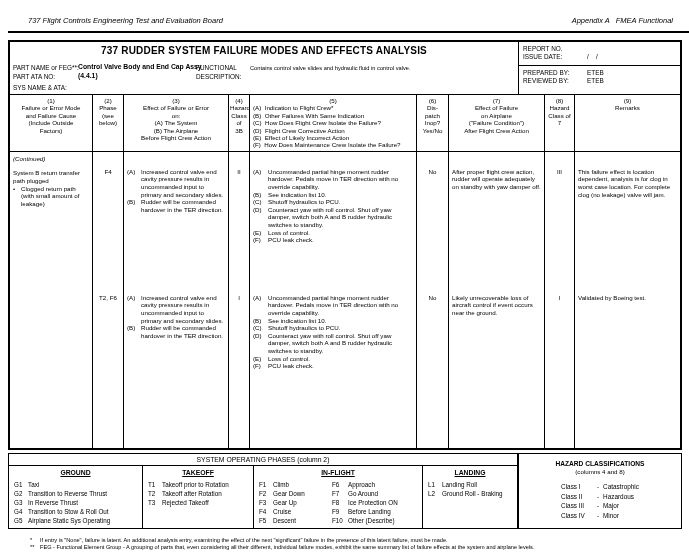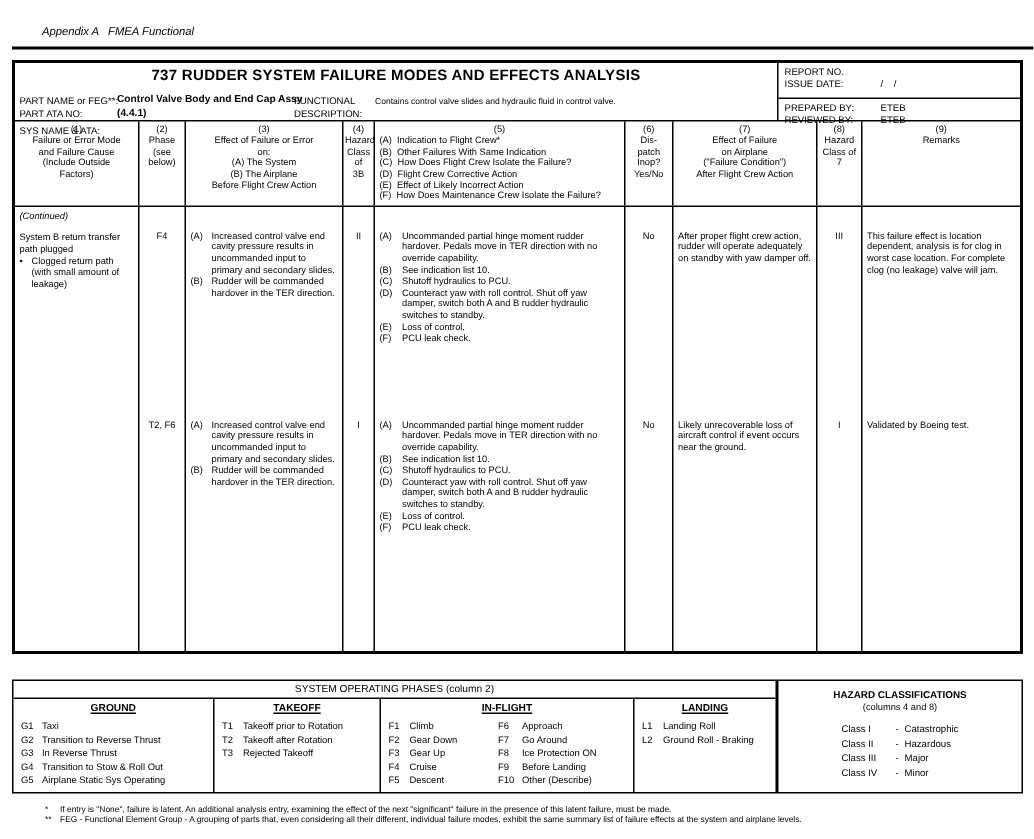--- a/index.html
+++ b/index.html
@@ -5,21 +5,21 @@
   *{margin:0;padding:0;box-sizing:border-box}
   html,body{background:#fff}
   body{width:689px;height:559px;position:relative;overflow:hidden;color:#000;
        font-family:"Liberation Sans",sans-serif;}
   
   .page-header{position:absolute;top:16px;left:28px;right:16px;display:flex;
                justify-content:space-between;font-style:italic;font-size:7.5px;white-space:pre}
   .header-rule{position:absolute;top:31px;left:8px;right:0;height:2px;background:#000}
   
   .main-table{position:absolute;top:40px;left:8px;width:674px;border:2px solid #000;background:#fff}
-  .title-block{display:flex;height:39px;border-bottom:1px solid #000}
+  .title-block{display:flex;height:53px;border-bottom:1px solid #000}
   .title-left{position:relative;flex:1}
   .doc-title{text-align:center;padding-top:3px;font-weight:bold;font-size:10px;letter-spacing:.2px}
   .abs{position:absolute;font-size:6.4px;white-space:nowrap}
   .val{font-weight:bold;font-size:6.8px}
   .desc{font-size:5.7px}
   .report-box{width:162px;border-left:1px solid #000;padding:3px 4px;font-size:6.4px;line-height:8.4px}
   .rb-grid{display:grid;grid-template-columns:64px auto}
   .rb-grid .v{white-space:pre}
   .rb-rule{height:1px;background:#000;margin:3px -4px}
   
@@ -64,20 +64,21 @@
   .hz-item{display:grid;grid-template-columns:32px 10px auto}
   .hz-item .sep{text-align:center}
   
   .footnotes{position:absolute;top:537px;left:30px;right:6px;font-size:5.6px;line-height:7.2px}
   .fn{display:grid;grid-template-columns:10px 1fr}
 </style>
 </head>
 <body>
 
 <div class="page-header">
+  <span>737 Flight Controls Engineering Test and Evaluation Board</span>
   <span>Appendix A   FMEA Functional</span>
 </div>
 <div class="header-rule"></div>
 
 <div class="main-table">
 
   <div class="title-block">
     <div class="title-left">
       <div class="doc-title">737 RUDDER SYSTEM FAILURE MODES AND EFFECTS ANALYSIS</div>
       <span class="abs" style="left:3px;top:22px">PART NAME or FEG**:</span>

